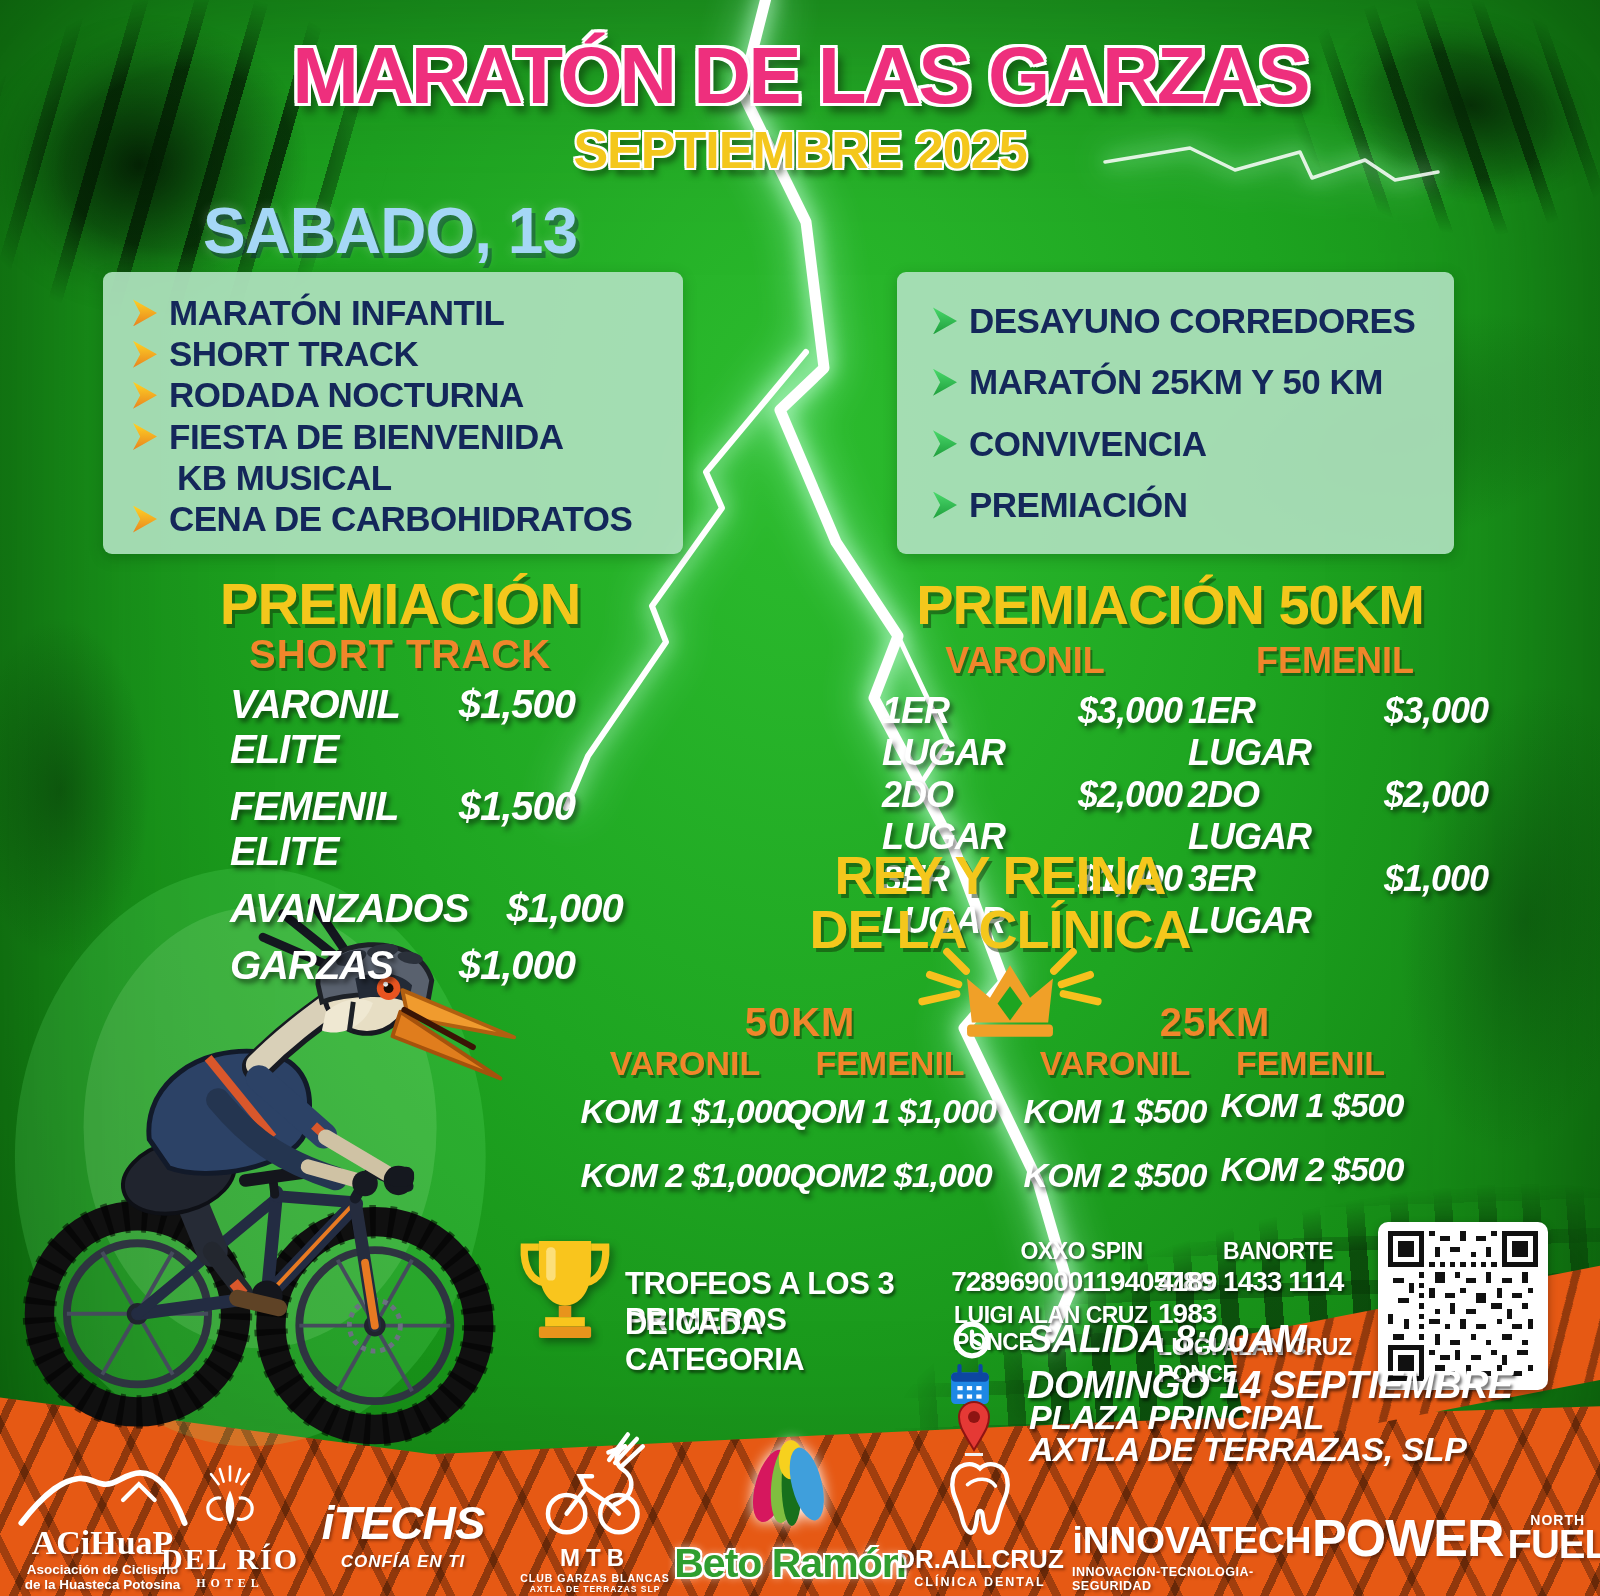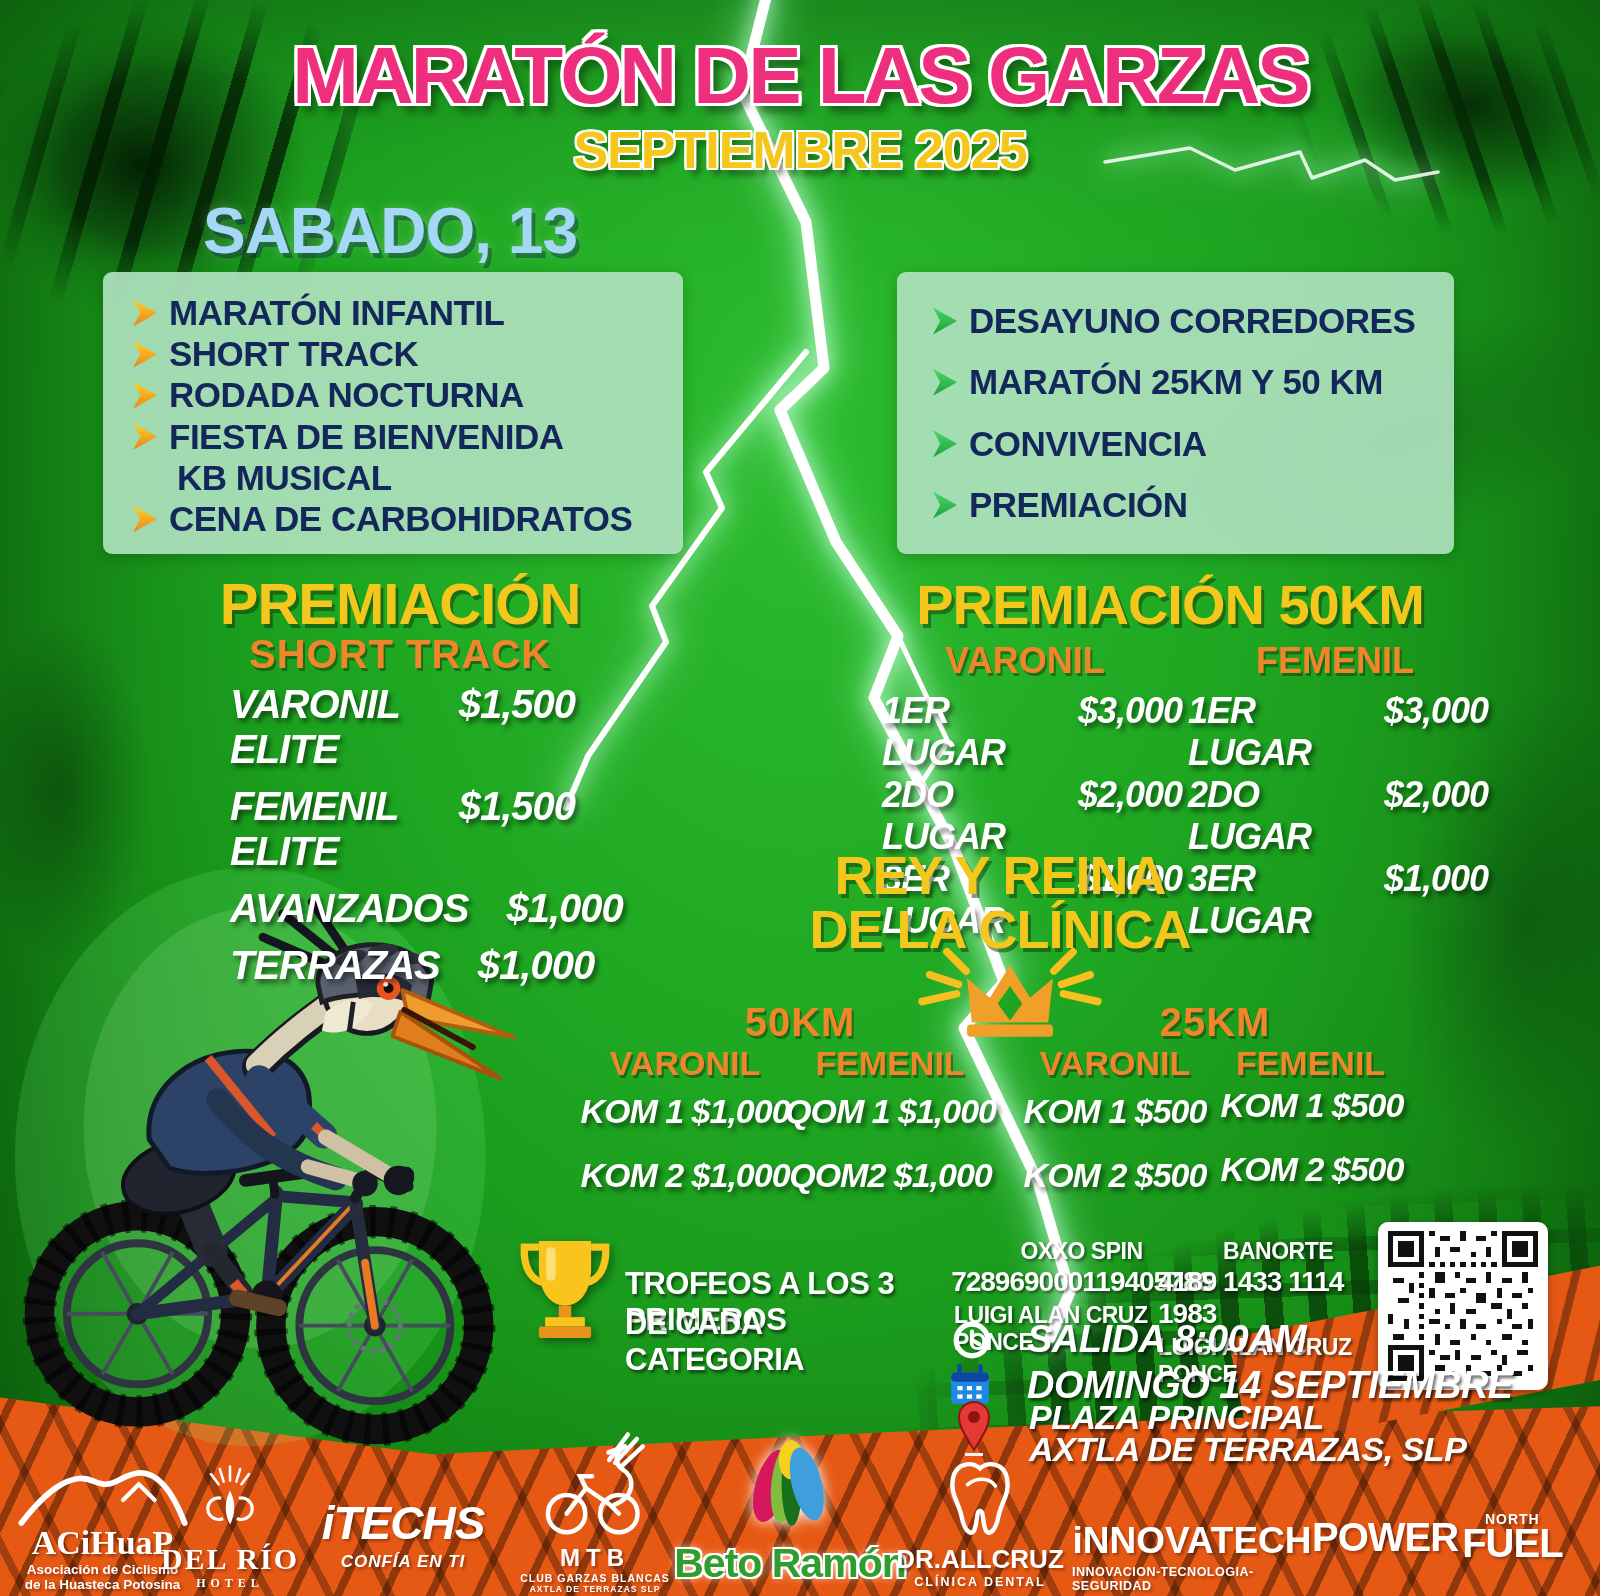--- a/index.html
+++ b/index.html
@@ -191,21 +191,21 @@
       </div>
     <div class="st-row wrow">
         <span>FEMENIL ELITE</span>
         <span>$1,500</span>
       </div>
     <div class="st-row wrow">
         <span>AVANZADOS</span>
         <span>$1,000</span>
       </div>
     <div class="st-row wrow">
-        <span>TERRAZAS</span>
+        <span>GARZAS</span>
         <span>$1,000</span>
       </div>
   </div>
 
   <div class="abs tc ysec p50-title">PREMIACIÓN 50KM</div>
   <div class="abs tc osec p50-head" style="left:880px;width:290px;">VARONIL</div>
   <div class="abs tc osec p50-head" style="left:1190px;width:290px;">FEMENIL</div>
   <div class="abs p50-col" style="left:882px;width:300px;">
     <div class="p50-row wrow">
         <span>1ER LUGAR</span>
@@ -587,21 +587,21 @@
     <div class="sp-name" style="font-size:26px;margin-top:2px;">DR.ALLCRUZ</div>
     <div class="sp-tag" style="font-size:12.5px;letter-spacing:2px;">CLÍNICA DENTAL</div>
   </div>
 
   <div class="abs sponsor" style="left:1072px;top:1520px;width:240px;">
     <div class="sp-name" style="font-size:37px;letter-spacing:0px;">iNNOVATECH</div>
     <div class="sp-tag" style="font-size:12.5px;letter-spacing:0.5px;margin-top:3px;">INNOVACION-TECNOLOGIA-SEGURIDAD</div>
   </div>
 
   <div class="abs sponsor" style="left:1312px;top:1508px;width:250px;flex-direction:row;align-items:center;gap:2px;">
-    <span class="sp-name" style="font-size:40px;letter-spacing:-1px;text-align:center;">POWER</span>
+    <span class="sp-name" style="font-size:52px;letter-spacing:-1px;text-align:center;">POWER</span>
     <svg width="58" height="58" viewBox="0 0 70 70">
       <circle cx="35" cy="35" r="27" fill="none" stroke="#fff" stroke-width="9" stroke-dasharray="140 30" transform="rotate(40 35 35)"></circle>
       <path d="M35,16 C44,30 50,38 50,46 a15,15 0 1 1 -30,0 C20,38 26,30 35,16 Z" fill="#fff"></path>
     </svg>
     <span style="display:flex;flex-direction:column;align-items:center;line-height:.9;">
       <span class="sp-tag" style="font-size:14px;letter-spacing:1px;">NORTH</span>
       <span class="sp-name" style="font-size:40px;letter-spacing:-1px;">FUEL</span>
     </span>
   </div>
 </div>

